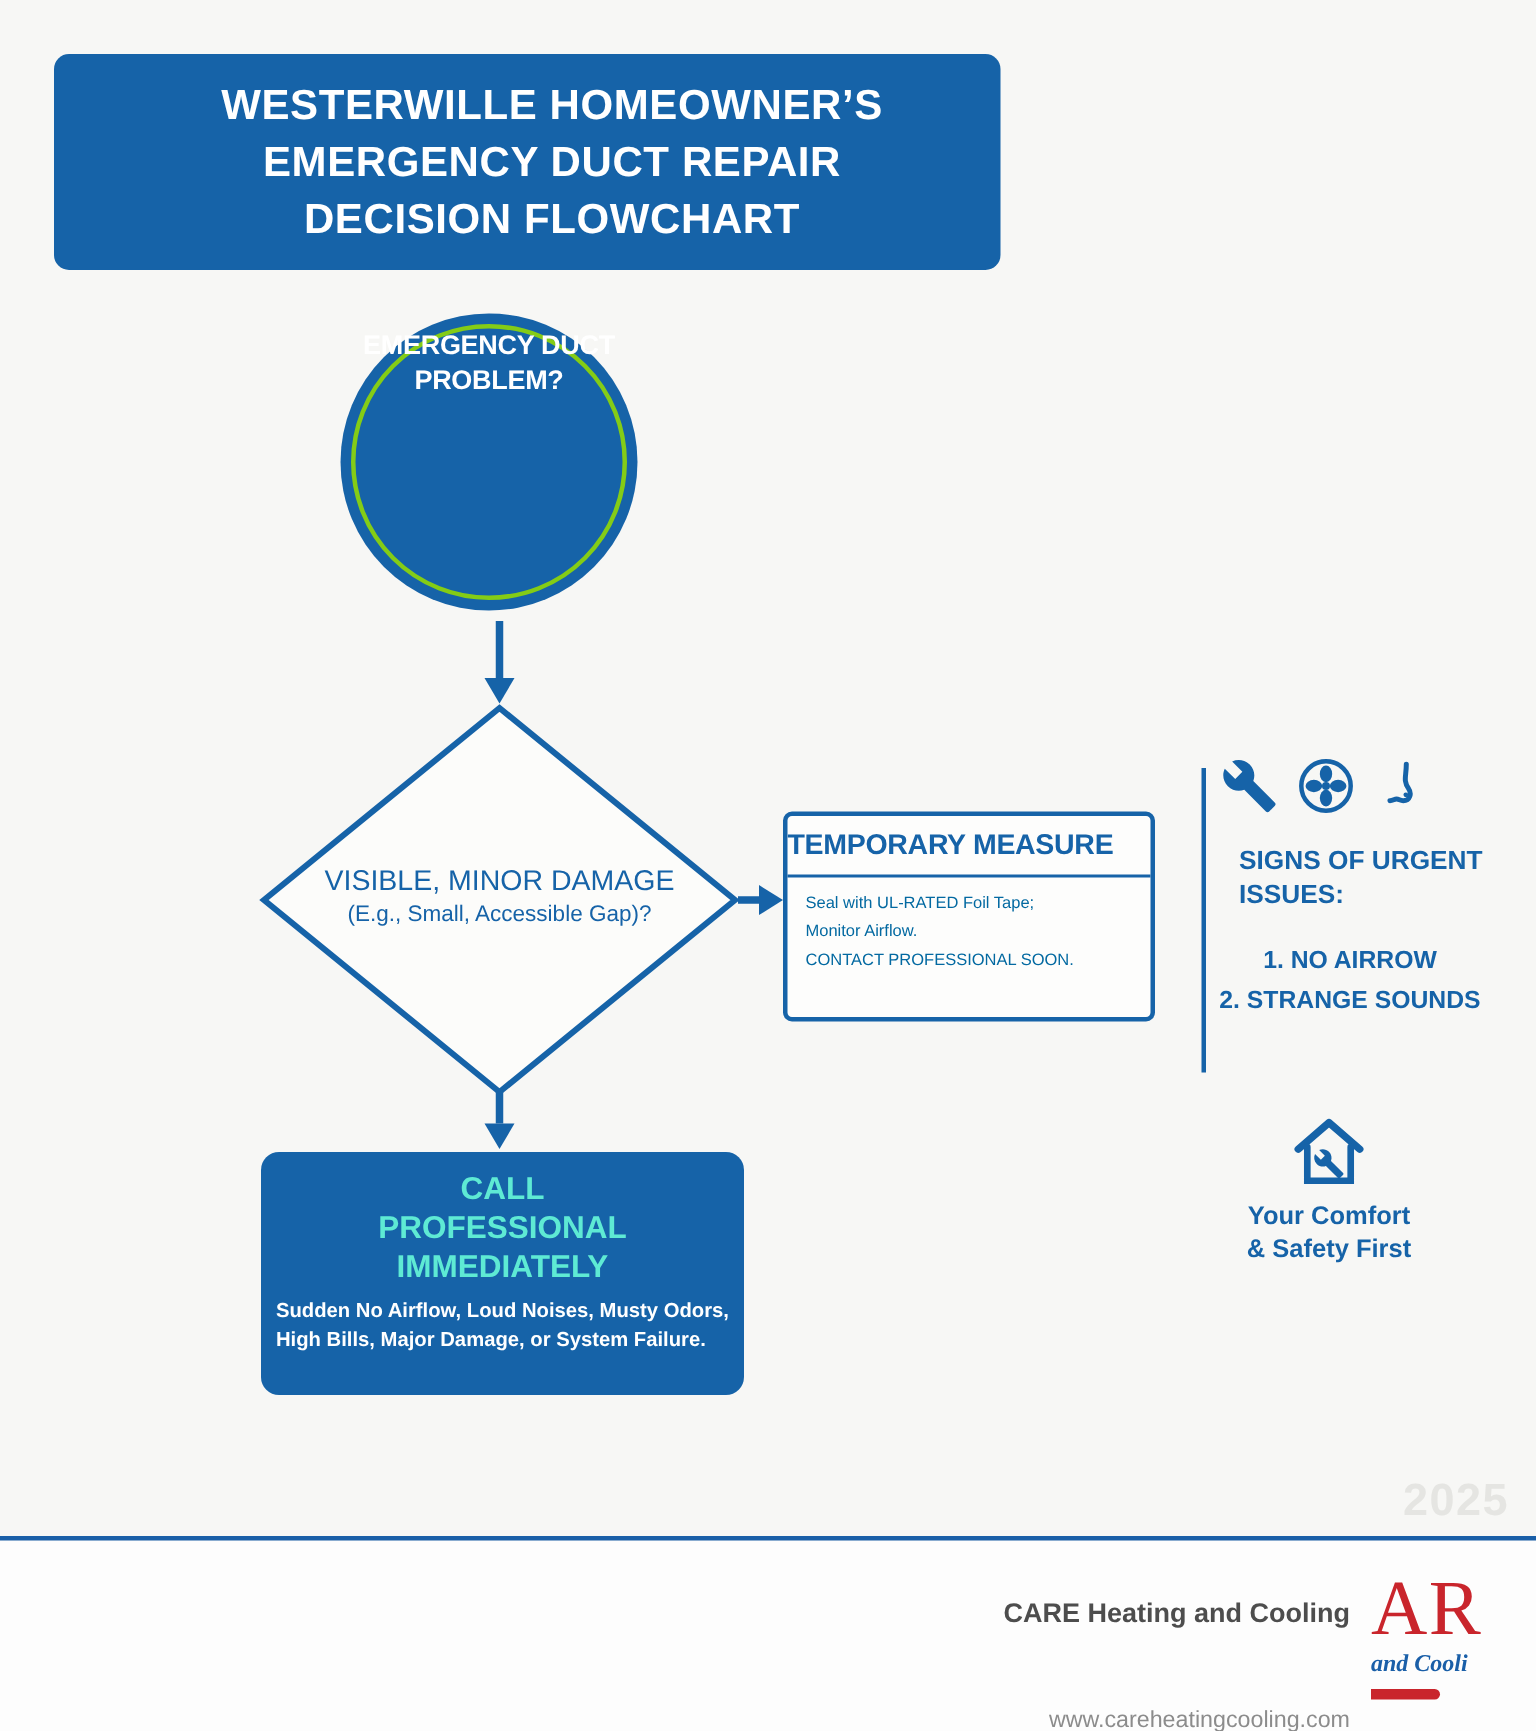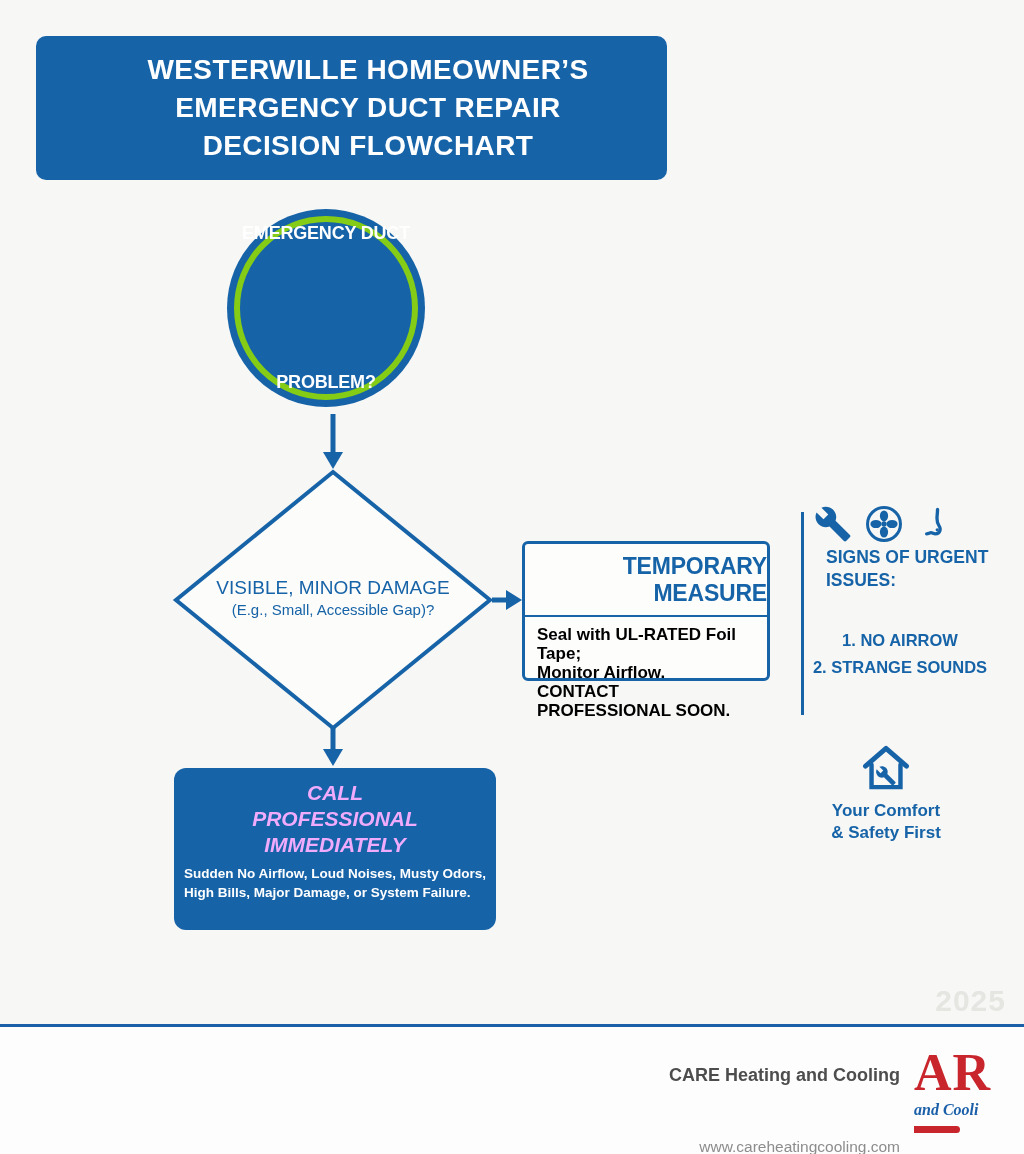--- a/index.html
+++ b/index.html
@@ -27,24 +27,24 @@
   .title-box .t-line{
     color:#fff;font-weight:bold;font-size:28px;line-height:38px;
     letter-spacing:.4px;text-align:center;
   }
 
   
   .start-circle{
     left:234px;top:216px;width:184px;height:184px;
     box-sizing:border-box;
     background:#1663a8;
-    border:6px solid #84cc16;
+    border:3px solid #84cc16;
     border-radius:50%;
     box-shadow:0 0 0 7px #1663a8;
-    display:flex;flex-direction:column;justify-content:space-between;align-items:center;
+    display:flex;flex-direction:column;justify-content:flex-start;align-items:center;
     z-index:2;
   }
   .start-circle .c-line{
     color:#fff;font-weight:bold;font-size:18px;line-height:23px;text-align:center;
     letter-spacing:-.2px;
   }
 
   
   .flow-svg{left:0;top:0;z-index:1;}
 
@@ -57,45 +57,45 @@
 
   
   .temp-box{
     left:522px;top:541px;width:248px;height:140px;
     box-sizing:border-box;
     background:#fdfdfc;
     border:3px solid #1663a8;border-radius:6px;
     z-index:2;
   }
   .temp-box .tm-title{
-    font-size:23px;font-weight:bold;color:#1663a8;text-align:right;
+    font-size:19px;font-weight:bold;color:#1663a8;text-align:left;
     padding:9px 0 8px 0;letter-spacing:-.2px;
   }
   .temp-box .tm-divider{border-top:2.5px solid #1663a8;width:100%;}
   .temp-box .tm-body{padding:8px 12px 0 12px;}
-  .temp-box .tm-line{font-size:17px;font-weight:bold;color:#000000;line-height:19px;}
+  .temp-box .tm-line{font-size:11px;font-weight:normal;color:#0369a1;line-height:19px;}
 
   
   .call-box{
     left:174px;top:768px;width:322px;height:162px;
     box-sizing:border-box;
     background:#1663a8;border-radius:12px;
     display:flex;flex-direction:column;align-items:center;
     padding-top:12px;
     z-index:2;
   }
-  .call-box .cb-title{color:#f0abfc;font-weight:bold;font-size:21px;line-height:26px;text-align:center;font-style:italic;}
+  .call-box .cb-title{color:#5eead4;font-weight:bold;font-size:21px;line-height:26px;text-align:center;}
   .call-box .cb-body{margin-top:6px;}
   .call-box .cb-line{color:#fff;font-weight:bold;font-size:13.5px;line-height:19px;text-align:left;}
 
   
   .side-rule{left:801px;top:512px;width:3px;height:203px;background:#1663a8;z-index:2;}
   .side-icons{left:814px;top:505px;display:flex;gap:13px;z-index:2;}
   .side-icons .ic{width:38px;height:38px;display:inline-block;}
-  .side-heading{left:826px;top:546px;width:190px;z-index:2;}
+  .side-heading{left:826px;top:562px;width:190px;z-index:2;}
   .side-heading .h-line{font-size:17.5px;font-weight:bold;color:#1663a8;line-height:23px;}
   .side-list{left:796px;top:627px;width:208px;text-align:center;z-index:2;}
   .side-list .li{font-size:16.5px;font-weight:bold;color:#1663a8;line-height:27px;white-space:nowrap;}
   .house-wrap{left:856px;top:740px;width:60px;height:56px;z-index:2;}
   .tagline{left:808px;top:800px;width:156px;text-align:center;z-index:2;}
   .tagline .tg-line{font-size:17px;font-weight:bold;color:#1663a8;line-height:22px;}
 
   
   .watermark{
     right:18px;top:984px;font-size:30px;font-weight:bold;color:#e5e5e2;
@@ -106,21 +106,21 @@
   .footer-divider{left:0;top:1024px;width:1024px;height:3px;background:#1a5fa8;z-index:2;}
   .footer-bg{left:0;top:1027px;width:1024px;height:127px;background:#fdfdfd;z-index:1;}
   .footer-text{right:124px;top:1062px;text-align:right;z-index:2;}
   .footer-company{font-size:18px;font-weight:bold;color:#4d4d4d;line-height:26px;}
   .footer-site{font-size:15.5px;color:#8c8c8c;line-height:22px;margin-top:48px;}
   .footer-logo{
     right:0;top:1046px;width:110px;height:108px;overflow:hidden;z-index:2;
   }
   .logo-main{
     font-family:"Liberation Serif","DejaVu Serif",serif;
-    font-size:52px;font-weight:bold;color:#c9252c;line-height:54px;
+    font-size:52px;font-weight:normal;color:#c9252c;line-height:54px;
     letter-spacing:1px;
   }
   .logo-sub{
     font-family:"Liberation Serif","DejaVu Serif",serif;
     font-style:italic;font-size:16px;font-weight:bold;color:#1a5fa8;line-height:20px;
   }
   .logo-swoosh{width:46px;height:7px;background:#c9252c;border-radius:0 4px 4px 0;margin-top:6px;}
 </style>
 </head>
 <body>

